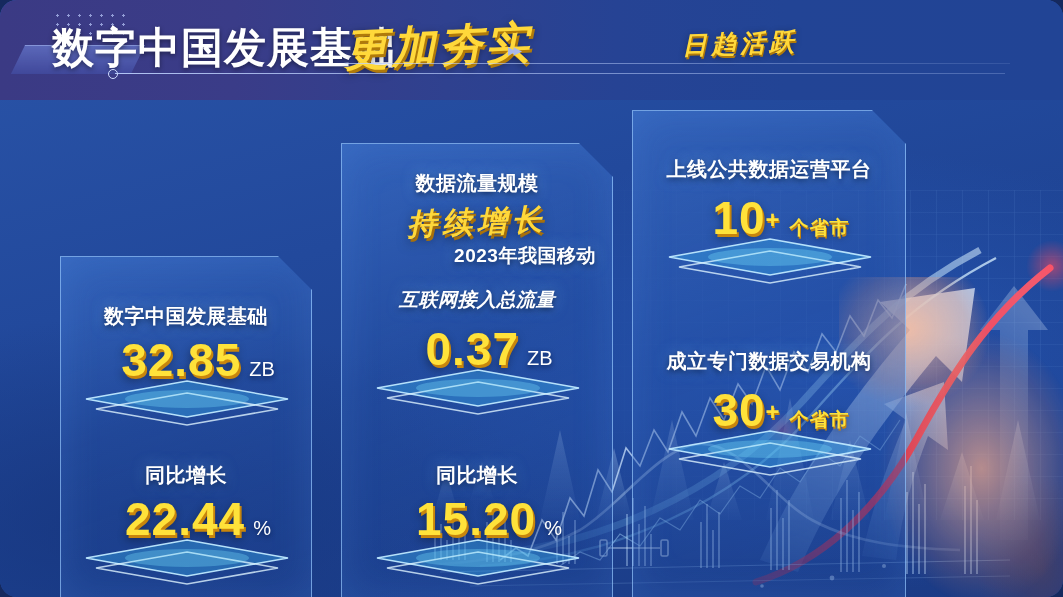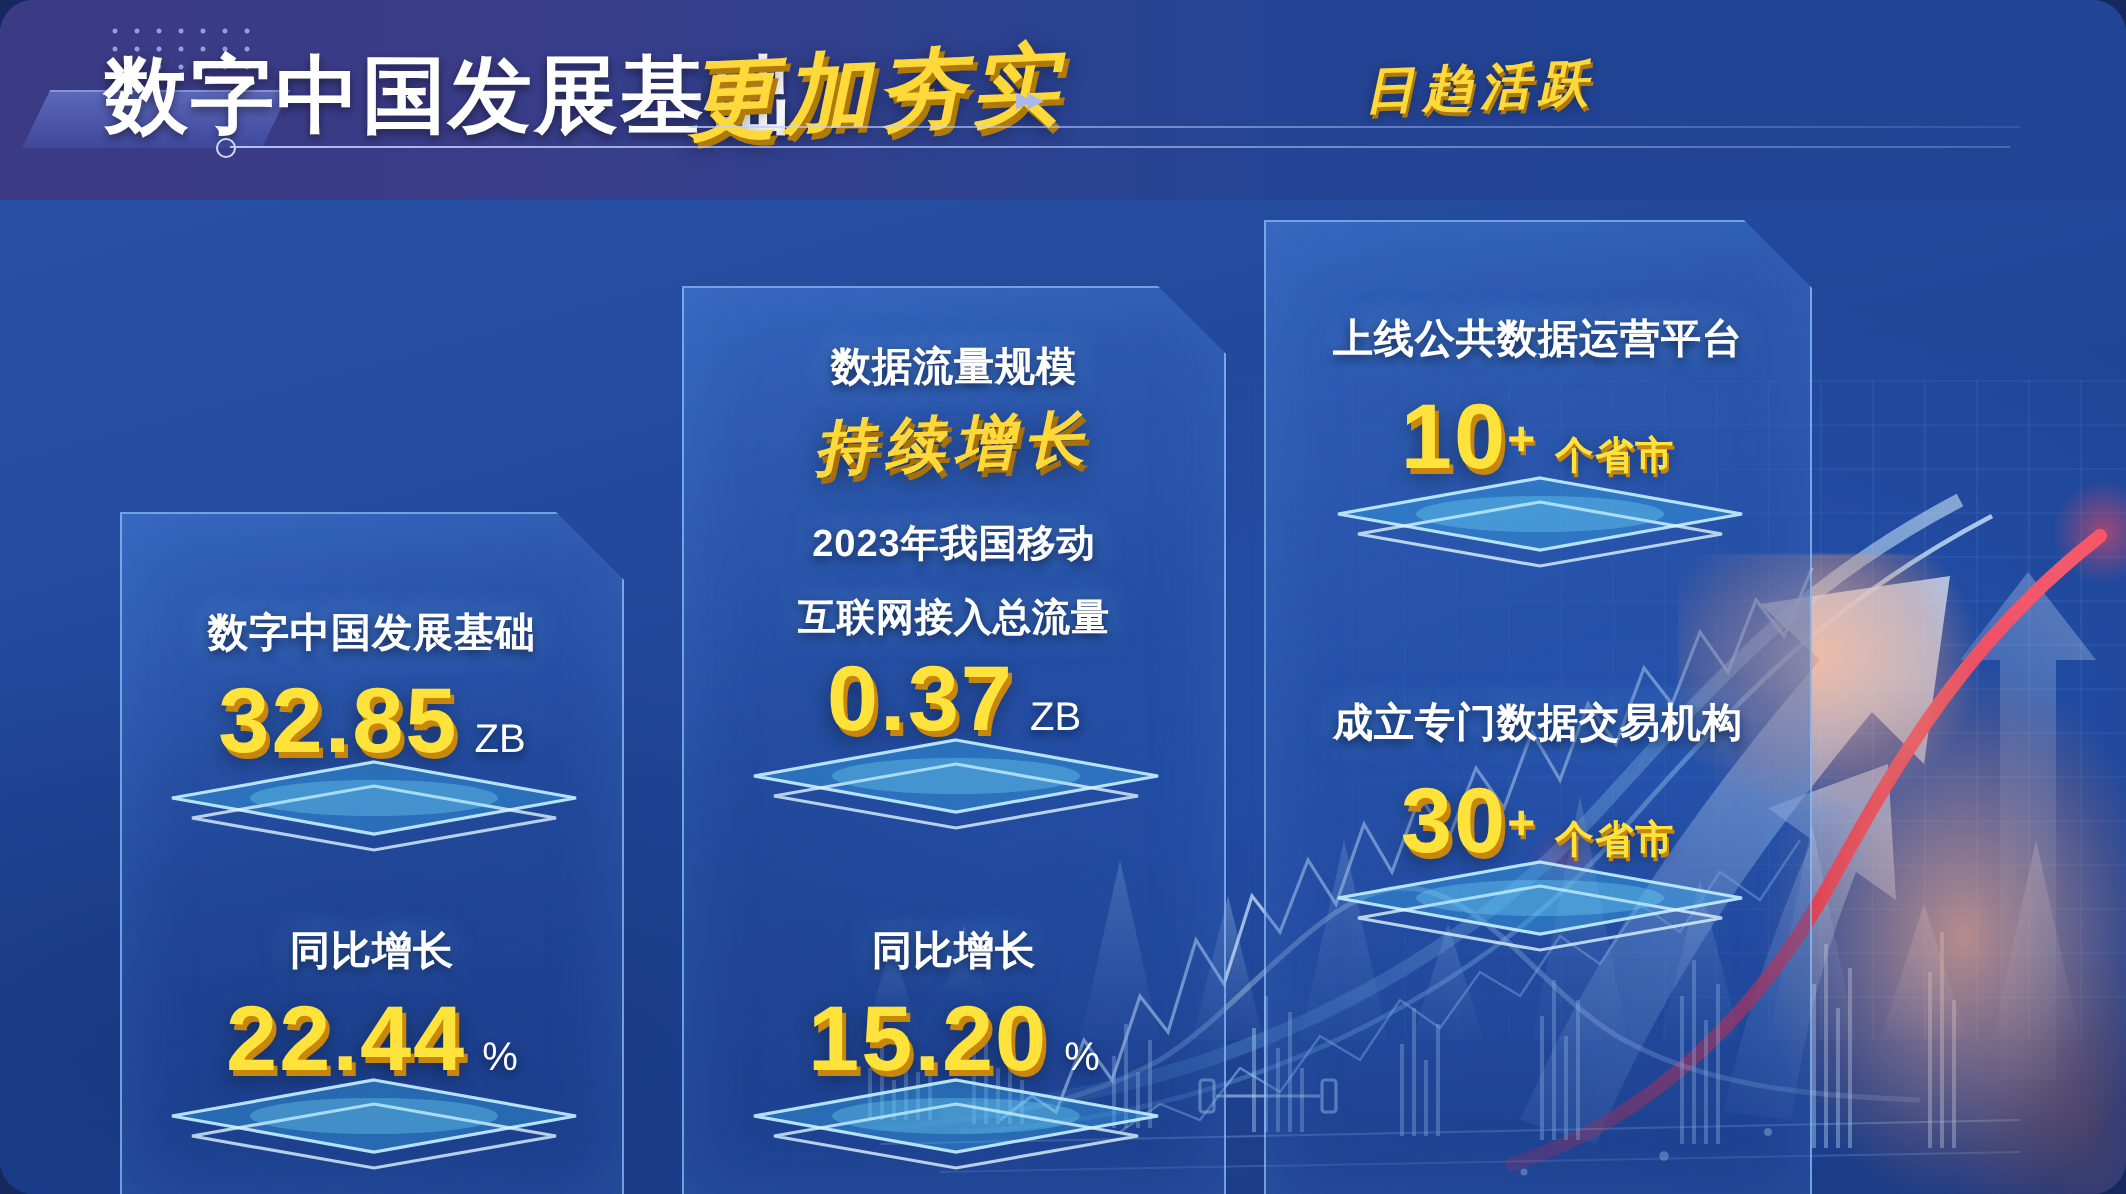--- a/index.html
+++ b/index.html
@@ -108,21 +108,21 @@
   }
   .cap-sm{font-size:19px;line-height:27px;white-space:normal;}
   .script{
     position:absolute;left:0;width:100%;text-align:center;
     font-size:30px;font-weight:bold;font-style:italic;color:#ffd83a;letter-spacing:5px;
     font-family:"DejaVu Serif",serif;
     text-shadow:2px 3px 0 #a8700a, 0 4px 12px rgba(0,0,0,.55);
     transform:rotate(-2deg);white-space:nowrap;
   }
   .bignum{
-    position:absolute;left:0;width:100%;text-align:center;white-space:nowrap;
+    position:absolute;left:12px;width:100%;text-align:center;white-space:nowrap;
   }
   .bignum .n{
     font-size:46px;font-weight:bold;color:#ffe23a;letter-spacing:1px;
     text-shadow:2px 3px 0 #c8860c, 0 4px 10px rgba(0,0,0,.45);
   }
   .bignum .u{
     font-size:20px;font-weight:normal;color:#ffffff;margin-left:8px;
     text-shadow:0 2px 5px rgba(3,20,60,.8);
   }
   .bignum .u-y{
@@ -317,22 +317,22 @@
       <polygon points="105,2 206,20 105,38 4,20" fill="none" stroke="#bfe9ff" stroke-width="1.6" opacity="0.95"></polygon>
       <polygon points="105,14 196,30 105,46 14,30" fill="none" stroke="#dff4ff" stroke-width="1.6" opacity="0.8"></polygon>
       <ellipse cx="105" cy="20" rx="62" ry="9" fill="#7fe6ff" opacity="0.30"></ellipse>
     </svg>
   </div>
 
   <div class="card card2">
     <div class="cap" style="top:26px;">数据流量规模</div>
     <div class="script" style="top:58px;">持续增长</div>
 
-    <div class="cap cap-sm" style="top:115px;">2023年我国移动</div>
-    <div class="cap cap-sm" style="top:152px;">互联网接入总流量</div>
+    <div class="cap cap-sm" style="top:98px;padding-left:48px;">2023年我国移动</div>
+    <div class="cap cap-sm" style="top:142px;font-style:italic;">互联网接入总流量</div>
     <div class="bignum" style="top:178px;">
       <span class="n">0.37</span><span class="u">ZB</span>
     </div>
     <svg class="ped-svg" style="left:31px;top:224px;" width="210" height="46" viewBox="0 0 210 46">
       <polygon points="105,2 206,20 105,38 4,20" fill="#39a9e8" opacity="0.40"></polygon>
       <polygon points="105,2 206,20 105,38 4,20" fill="none" stroke="#bfe9ff" stroke-width="1.6" opacity="0.95"></polygon>
       <polygon points="105,14 196,30 105,46 14,30" fill="none" stroke="#dff4ff" stroke-width="1.6" opacity="0.8"></polygon>
       <ellipse cx="105" cy="20" rx="62" ry="9" fill="#7fe6ff" opacity="0.30"></ellipse>
     </svg>
 

